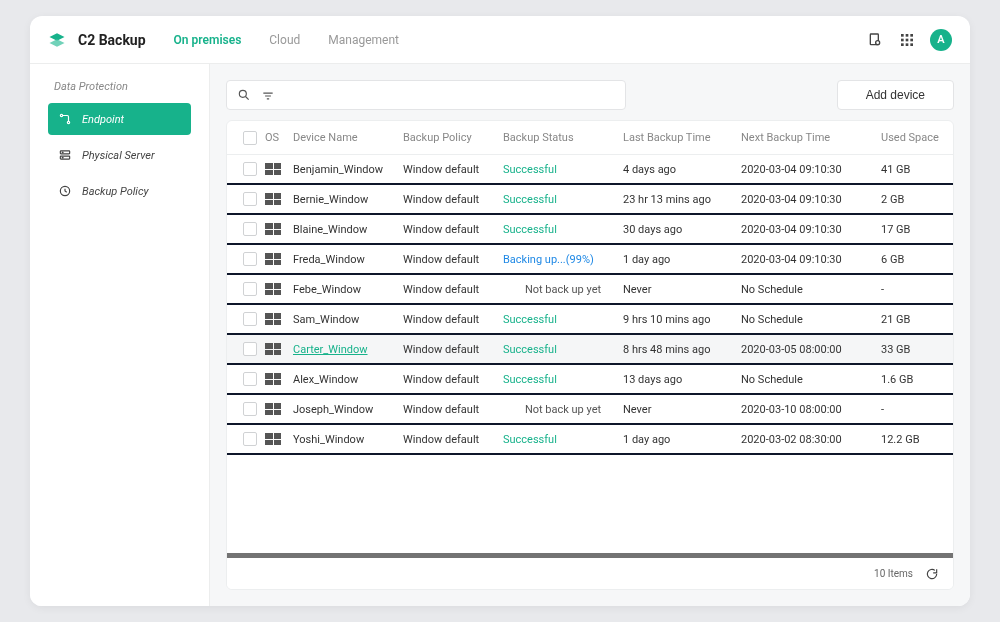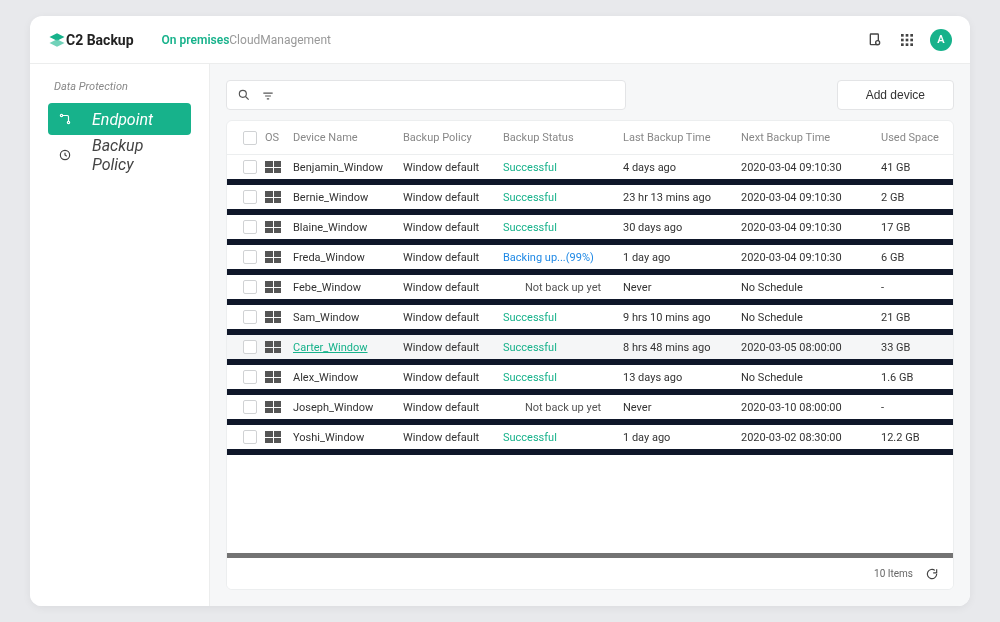--- a/index.html
+++ b/index.html
@@ -25,46 +25,46 @@
     overflow: hidden;
     box-shadow: 0 2px 8px rgba(0,0,0,0.06);
   }
   .topbar {
     height: 48px;
     display: flex;
     align-items: center;
     padding: 0 18px;
     border-bottom: 1px solid #eceded;
   }
-  .logo-wrap { display: flex; align-items: center; gap: 0; }
+  .logo-wrap { display: flex; align-items: center; gap: 12px; }
   .logo-icon { width: 18px; height: 18px; position: relative; }
   .logo-icon svg { width: 18px; height: 18px; }
   .logo-text { font-weight: 700; font-size: 14px; color: #222; }
-  .topnav { display: flex; gap: 0; margin-left: 28px; }
+  .topnav { display: flex; gap: 28px; margin-left: 28px; }
   .topnav-item { font-size: 12px; color: #999; cursor: pointer; }
   .topnav-item.active { color: #17b28b; font-weight: 600; }
   .topbar-spacer { flex: 1; }
   .top-actions { display: flex; align-items: center; gap: 14px; }
   .icon-btn { width: 18px; height: 18px; display:flex; align-items:center; justify-content:center; cursor:pointer; color:#444; }
   .avatar { width: 22px; height: 22px; border-radius: 50%; background: #17b28b; color:#fff; font-size:11px; display:flex; align-items:center; justify-content:center; font-weight:600; }
 
   .body-area { flex: 1; display: flex; background: #f6f7f8; overflow:hidden; }
 
   .sidebar {
     width: 180px;
     background: #fff;
     padding: 16px 18px;
     border-right: 1px solid #eceded;
     font-style: italic;
   }
   .section-title { font-size: 11px; color: #888; margin-bottom: 10px; padding-left: 6px; }
   .nav-item {
-    display: flex; align-items: center; gap: 20px;
+    display: flex; align-items: center; gap: 10px;
     height: 32px; padding: 0 10px; border-radius: 4px;
-    font-size: 16px; color: #444; cursor: pointer; margin-bottom: 4px;
+    font-size: 11px; color: #444; cursor: pointer; margin-bottom: 4px;
   }
   .nav-item.active { background: #17b28b; color: #fff; }
   .nav-ic { width:14px; height:14px; display:flex; align-items:center; justify-content:center; }
 
   .main {
     flex: 1; display: flex; flex-direction: column; padding: 16px; overflow:hidden;
   }
   .toolbar { display:flex; align-items:center; gap:10px; margin-bottom:10px; }
   .search-box {
     flex: 0 0 400px;
@@ -89,21 +89,21 @@
   .thead, .trow {
     display:grid;
     grid-template-columns: 30px 28px 110px 100px 120px 118px 140px 80px 28px;
     align-items:center;
     padding: 0 8px;
     font-size: 11px;
   }
   .thead { height:34px; color:#888; border-bottom:1px solid #eceeef; }
   .thead .th { cursor:pointer; }
   .tbody { flex:1; overflow:auto; }
-  .trow { height:30px; border-bottom:6px solid #0f172a; color:#333; }
+  .trow { height:30px; border-bottom:2px solid #0f172a; color:#333; }
   .trow.highlight { background:#f5f6f7; }
   .trow.highlight .device-name { color:#17b28b; text-decoration:underline; cursor:pointer; }
   .chk { width:14px; height:14px; border:1px solid #d0d2d4; border-radius:2px; background:#fff; cursor:pointer; margin:auto; }
   .os-ic { width:16px; height:12px; display:grid; grid-template-columns:1fr 1fr; grid-template-rows:1fr 1fr; gap:1px; }
   .os-ic span { background:#555; }
   .status.success { color:#17b28b; }
   .status.inprogress { color:#1e88e5; }
   .status.na { color:#555;text-align:center; }
   .cell { white-space:nowrap; overflow:hidden; text-overflow:ellipsis; }
   .row-more { text-align:center; color:#888; cursor:pointer; }
@@ -170,20 +170,31 @@
                 <circle cx="6" cy="6" r="2"></circle>
                 <circle cx="18" cy="18" r="2"></circle>
                 <path d="M8 6h8a2 2 0 0 1 2 2v8"></path>
               </svg>
             </span>
             <span>Endpoint</span>
           </div>
           <div class="nav-item">
             <span class="nav-ic">
               <svg viewBox="0 0 24 24" width="14" height="14" fill="none" stroke="currentColor" stroke-width="2">
+                <rect x="4" y="5" width="16" height="5" rx="1"></rect>
+                <rect x="4" y="14" width="16" height="5" rx="1"></rect>
+                <circle cx="8" cy="7.5" r="0.7" fill="currentColor"></circle>
+                <circle cx="8" cy="16.5" r="0.7" fill="currentColor"></circle>
+              </svg>
+            </span>
+            <span>Physical Server</span>
+          </div>
+          <div class="nav-item">
+            <span class="nav-ic">
+              <svg viewBox="0 0 24 24" width="14" height="14" fill="none" stroke="currentColor" stroke-width="2">
                 <circle cx="12" cy="12" r="8"></circle>
                 <polyline points="12 8 12 12 15 14"></polyline>
               </svg>
             </span>
             <span>Backup Policy</span>
           </div>
         </div>
     </div>
 
     <div class="main">

